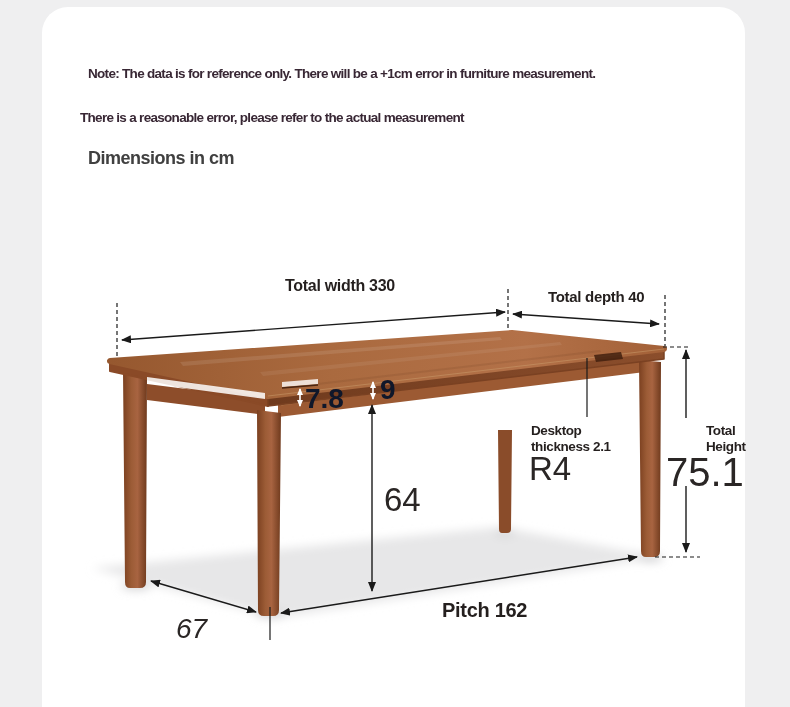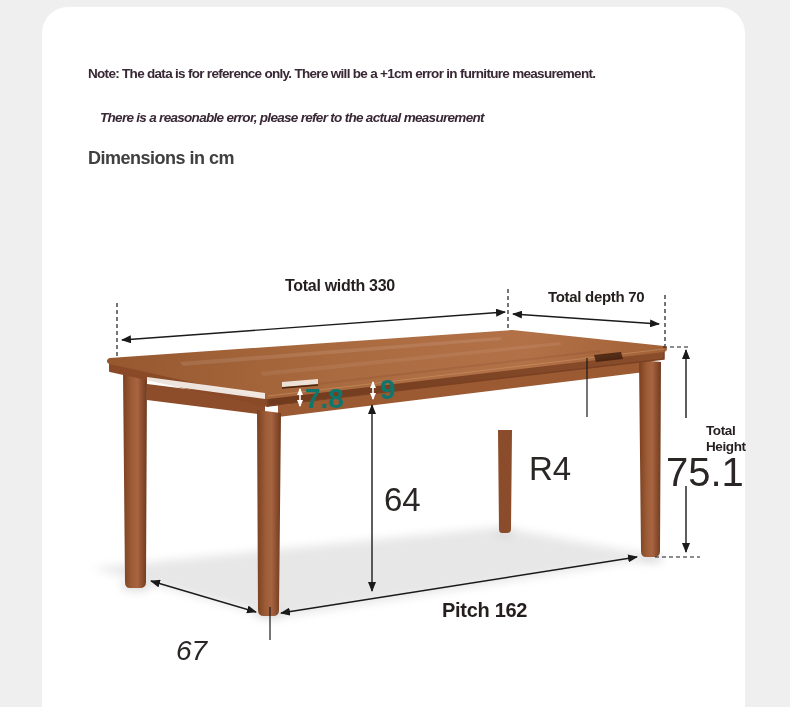--- a/index.html
+++ b/index.html
@@ -2,31 +2,31 @@
 <html><head>
 <meta charset="utf-8">
 <style>
   html,body{margin:0;padding:0;}
   body{font-family:"Liberation Sans", sans-serif;}
   .stage{position:relative;width:790px;height:707px;background:#efeff0;overflow:hidden;}
   .card{position:absolute;left:42px;top:7px;width:703px;height:760px;background:#ffffff;border-radius:26px;}
   .lbl{position:absolute;line-height:1.15;color:#241f1e;white-space:nowrap;}
   .note{font-size:13.5px;font-weight:bold;letter-spacing:-0.7px;color:#382734;}
   .note1{left:88px;top:66px;}
-  .note2{left:100px;top:110px;font-style:italic;}
+  .note2{left:80px;top:110px;}
   .dim-title{left:88px;top:148px;font-size:18px;font-weight:bold;letter-spacing:-0.5px;color:#404040;}
   .dimlbl{font-weight:bold;letter-spacing:-0.3px;}
   .total-width{left:285px;top:277px;font-size:16px;}
   .total-depth{left:548px;top:288px;font-size:15px;}
   .bignum{font-weight:normal;color:#2a2625;line-height:1;}
   .n64{left:384px;top:483px;font-size:33px;}
   .r4{left:529px;top:452px;font-size:33px;}
   .h751{left:666px;top:452px;font-size:40px;}
-  .n67{left:176px;top:637px;font-size:28px;font-style:italic;}
-  .white-num{color:#0f766e;font-weight:600;line-height:1;}
+  .n67{left:176px;top:615px;font-size:28px;font-style:italic;}
+  .white-num{color:#0f172a;font-weight:600;line-height:1;}
   .n78{left:305px;top:385px;font-size:28px;}
   .n9{left:380px;top:376px;font-size:28px;}
   .desk-th{left:531px;top:423px;width:112px;font-size:13.5px;font-weight:bold;letter-spacing:-0.4px;line-height:1.18;white-space:normal;}
   .tot-ht{left:706px;top:423px;width:58px;font-size:13.5px;font-weight:bold;letter-spacing:-0.4px;line-height:1.18;white-space:normal;}
   .pitch{left:442px;top:599px;font-size:20px;}
   .legth{left:210px;top:642px;font-size:16px;}
   svg.draw{position:absolute;left:0;top:0;pointer-events:none;}
 </style>
 </head>
 <body>
@@ -126,27 +126,28 @@
       <line x1="300" y1="389" x2="300" y2="406" marker-start="url(#ahw)" marker-end="url(#ahw)"></line>
       <line x1="373" y1="382" x2="373" y2="399" marker-start="url(#ahw)" marker-end="url(#ahw)"></line>
     </g>
   </svg>
 
   <div class="lbl note note1">Note: The data is for reference only. There will be a +1cm error in furniture measurement.</div>
   <div class="lbl note note2">There is a reasonable error, please refer to the actual measurement</div>
   <div class="lbl dim-title">Dimensions in cm</div>
 
   <div class="lbl dimlbl total-width">Total width 330</div>
-  <div class="lbl dimlbl total-depth">Total depth 70</div>
+  <div class="lbl dimlbl total-depth">Total depth 40</div>
 
   <div class="lbl white-num n78">7.8</div>
   <div class="lbl white-num n9">9</div>
 
   <div class="lbl bignum n64">64</div>
 
+  <div class="lbl desk-th">Desktop thickness 2.1</div>
   <div class="lbl bignum r4">R4</div>
 
   <div class="lbl tot-ht">Total Height</div>
   <div class="lbl bignum h751">75.1</div>
 
   <div class="lbl dimlbl pitch">Pitch 162</div>
   <div class="lbl bignum n67">67</div>
 </div>
 
 </body></html>

